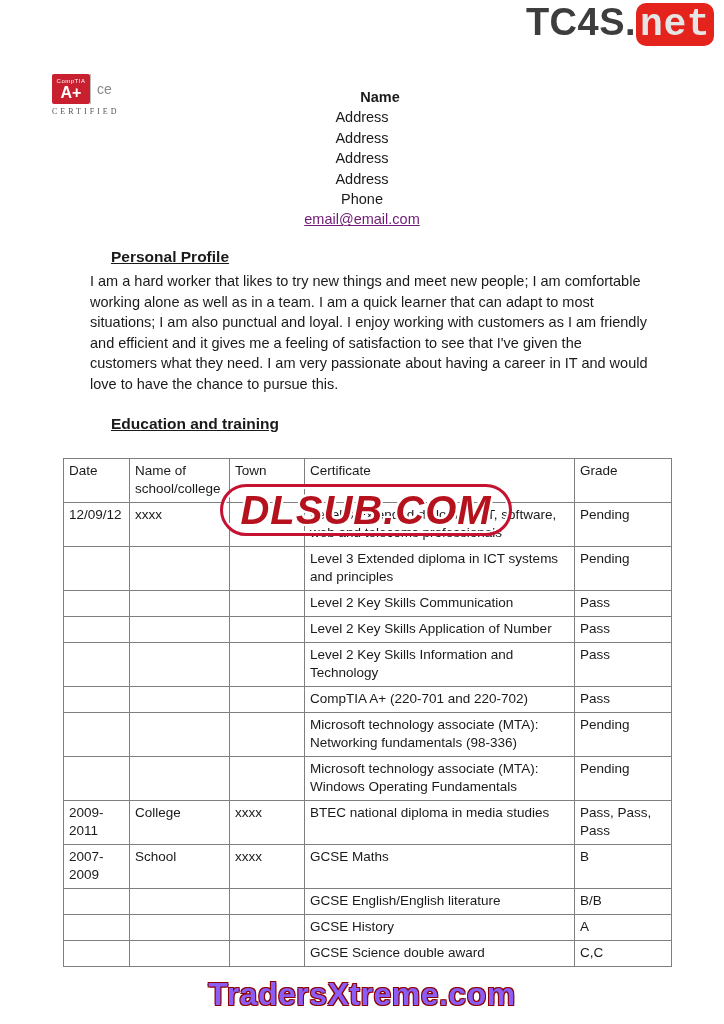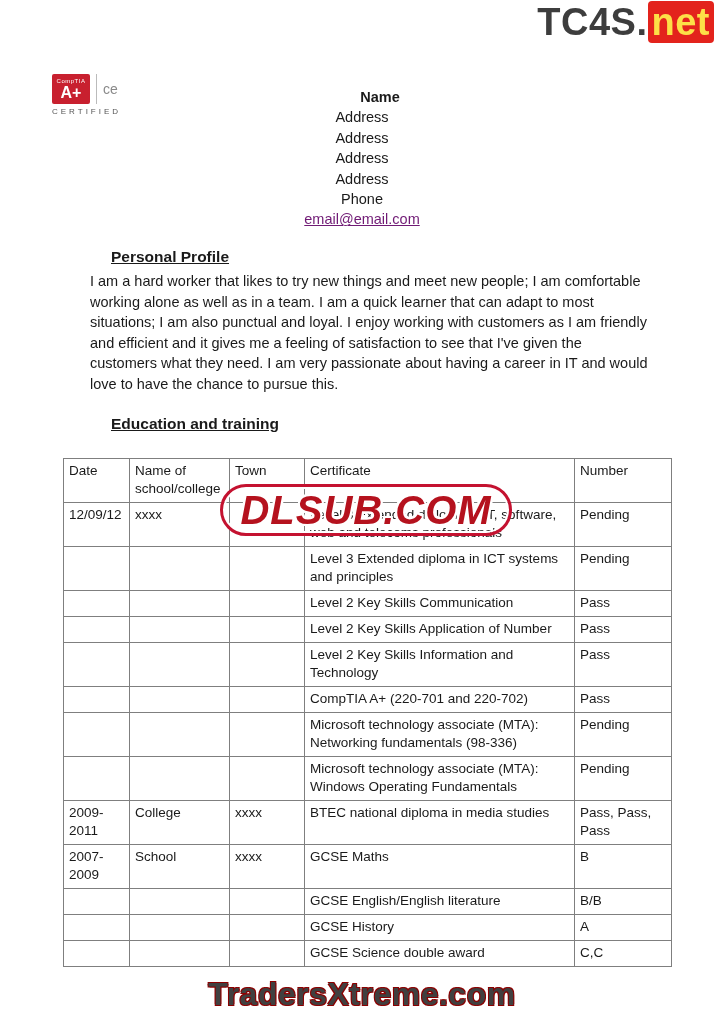--- a/index.html
+++ b/index.html
@@ -3,31 +3,31 @@
 <meta charset="utf-8">
 <style>
   html,body{margin:0;padding:0;background:#fff;}
   .page{
     position:relative;width:724px;height:1024px;background:#fff;overflow:hidden;
     font-family:"Liberation Sans",sans-serif;color:#1a1a1a;
   }
   
   .site-logo{position:absolute;top:0px;right:10px;font-size:38px;font-weight:bold;
     color:#3d3d3d;letter-spacing:.5px;line-height:44px;}
-  .site-logo .net{background:#e3231c;color:#fde047;padding:0 4px;border-radius:4px;}
+  .site-logo .net{background:#e3231c;color:#e5e5e5;padding:0 4px;border-radius:10px;font-family:Liberation Mono, monospace;}
   
   .comptia{position:absolute;left:52px;top:74px;width:92px;}
   .badge-row{display:flex;align-items:stretch;}
   .redbox{width:38px;height:30px;background:#c8202f;color:#fff;text-align:center;
     display:flex;flex-direction:column;justify-content:center;border-radius:2px;}
   .redbox .brand{font-size:6px;line-height:7px;letter-spacing:.5px;}
   .redbox .aplus{font-size:16px;font-weight:bold;line-height:16px;}
-  .ce-wrap{display:flex;align-items:center;margin-left:6px;border-left:1px solid #bbb;padding-left:6px;}
+  .ce-wrap{display:flex;align-items:center;border-left:1px solid #bbb;padding-left:6px;}
   .ce{font-size:14px;color:#8a8a8a;}
-  .certified{font-size:8px;letter-spacing:3px;color:#555;margin-top:3px;}
+  .certified{font-size:8px;letter-spacing:3px;color:#555;margin-top:3px;font-family:Liberation Serif, serif;}
   
   .contact{position:absolute;top:87px;left:0;width:724px;text-align:center;
     font-size:14.5px;line-height:20.4px;}
   .contact .name{font-weight:bold;margin-left:36px;}
   .contact a{color:#701a75;text-decoration:underline;}
   
   .heading{position:absolute;left:95px;font-size:15.5px;font-weight:bold;
     text-decoration:underline;margin-left:16px;}
   #profile-heading{top:248px;}
   #education-heading{top:415px;}
@@ -41,21 +41,21 @@
     overflow:hidden;}
   
   .wm-dlsub{position:absolute;left:220px;top:484px;width:274px;text-align:center;
     font-size:40px;font-weight:bold;letter-spacing:1px;color:#b5121e;
     border:3px solid #c41230;border-radius:30px;padding:0 6px;line-height:46px;
     text-shadow:-2px -2px 0 #fff,2px -2px 0 #fff,-2px 2px 0 #fff,2px 2px 0 #fff,
       -2px 0 0 #fff,2px 0 0 #fff,0 -2px 0 #fff,0 2px 0 #fff;
     box-shadow:inset 0 0 0 2px #fff;font-style:italic;}
   
   .wm-bottom{position:absolute;top:976px;left:0;width:724px;text-align:center;
-    font-size:32px;font-weight:bold;color:#404040;letter-spacing:.5px;
+    font-size:32px;font-weight:bold;color:#8b5cf6;letter-spacing:.5px;
     text-shadow:-1px -1px 0 #8b0000,1px -1px 0 #8b0000,-1px 1px 0 #8b0000,1px 1px 0 #8b0000;}
 </style>
 </head>
 <body>
 
 <div class="page">
 
   <div class="site-logo">
     <span>TC4S.</span><span class="net">net</span>
   </div>
@@ -95,21 +95,21 @@
         <col style="width:75px">
       <col style="width:270px">
         <col style="width:97px">
     </colgroup>
     <thead>
         <tr>
           <th>Date</th>
           <th>Name of school/college</th>
           <th>Town</th>
           <th>Certificate</th>
-          <th>Number</th>
+          <th>Grade</th>
         </tr>
       </thead>
     <tbody>
         <tr>
           <td>12/09/12</td>
           <td>xxxx</td>
           <td></td>
           <td>Level 3 Extended diploma in IT, software, web and telecoms professionals</td>
           <td>Pending</td>
         </tr>

